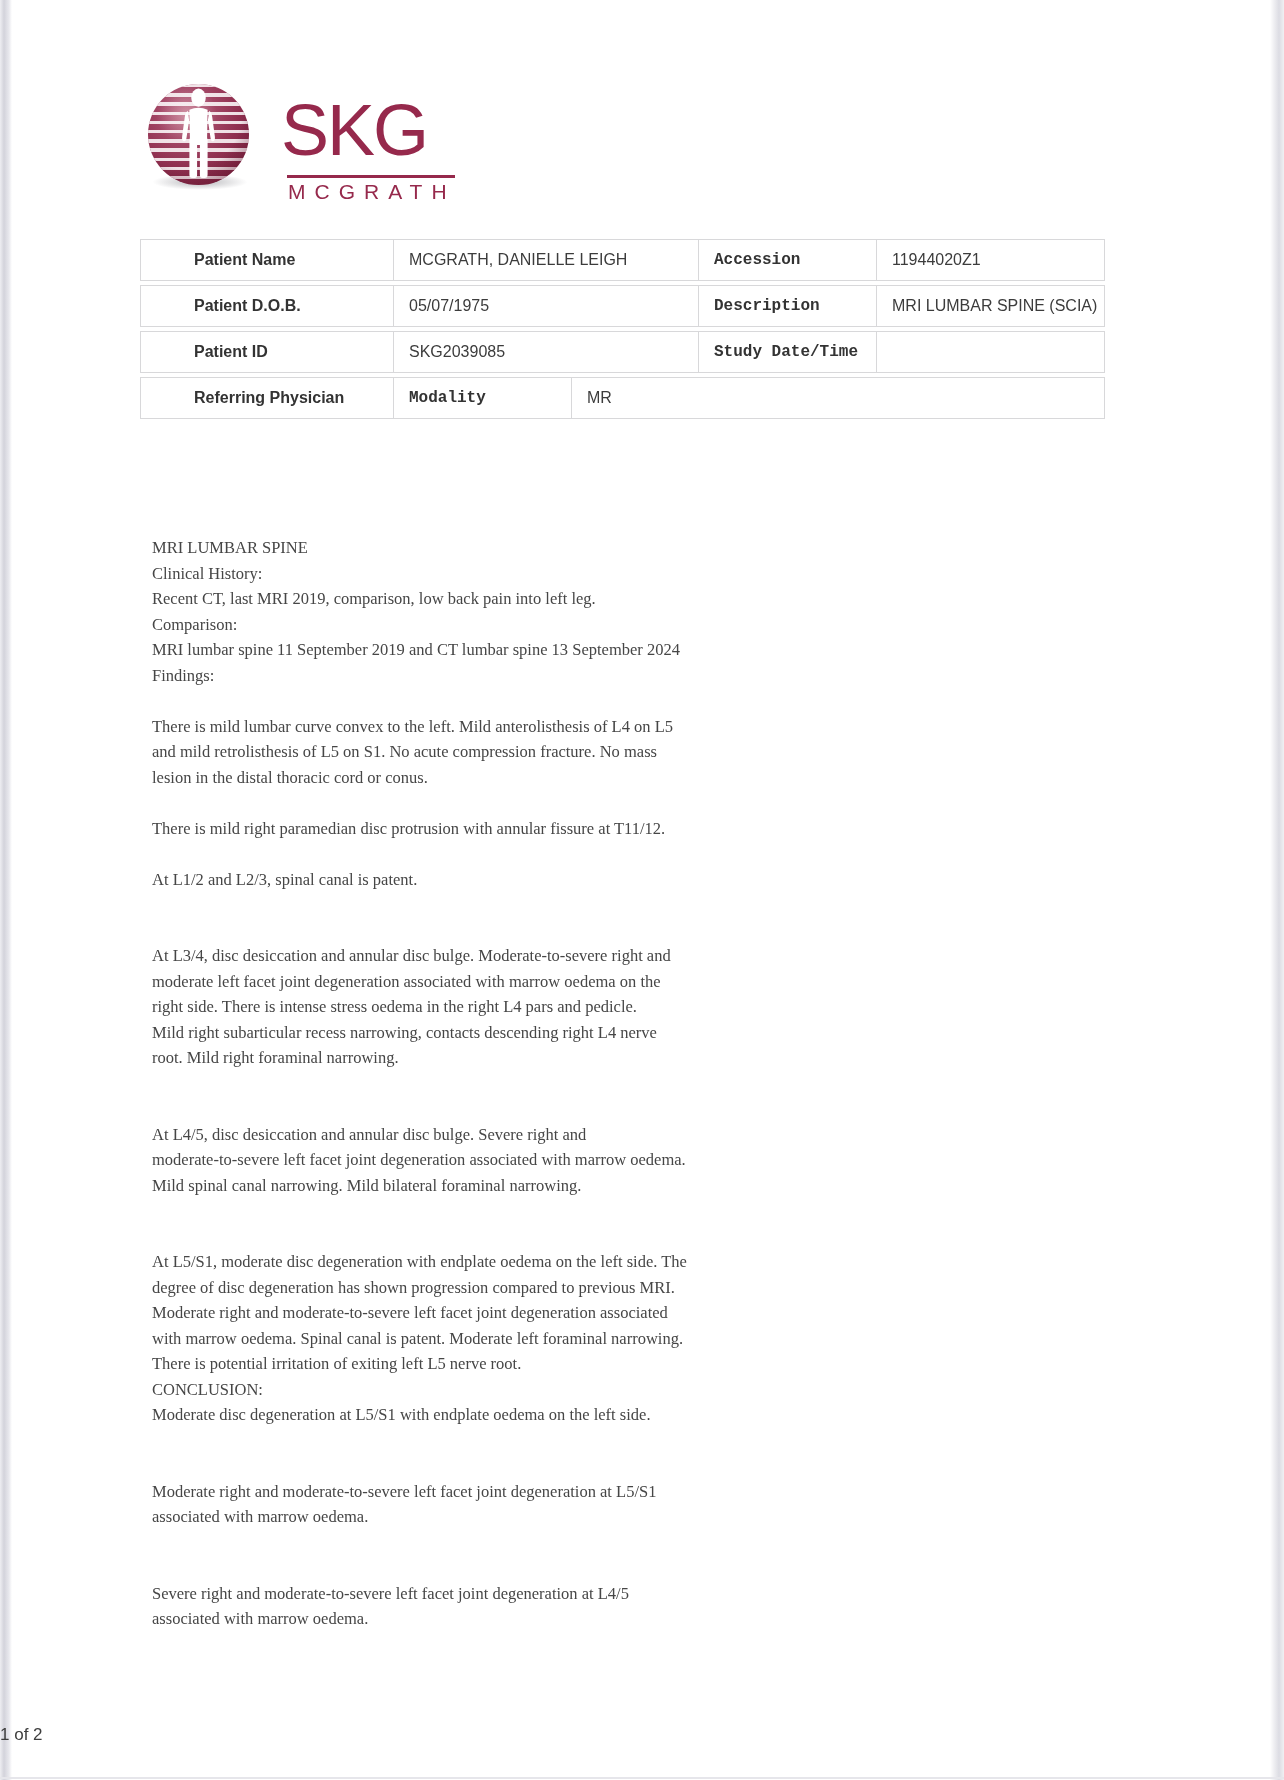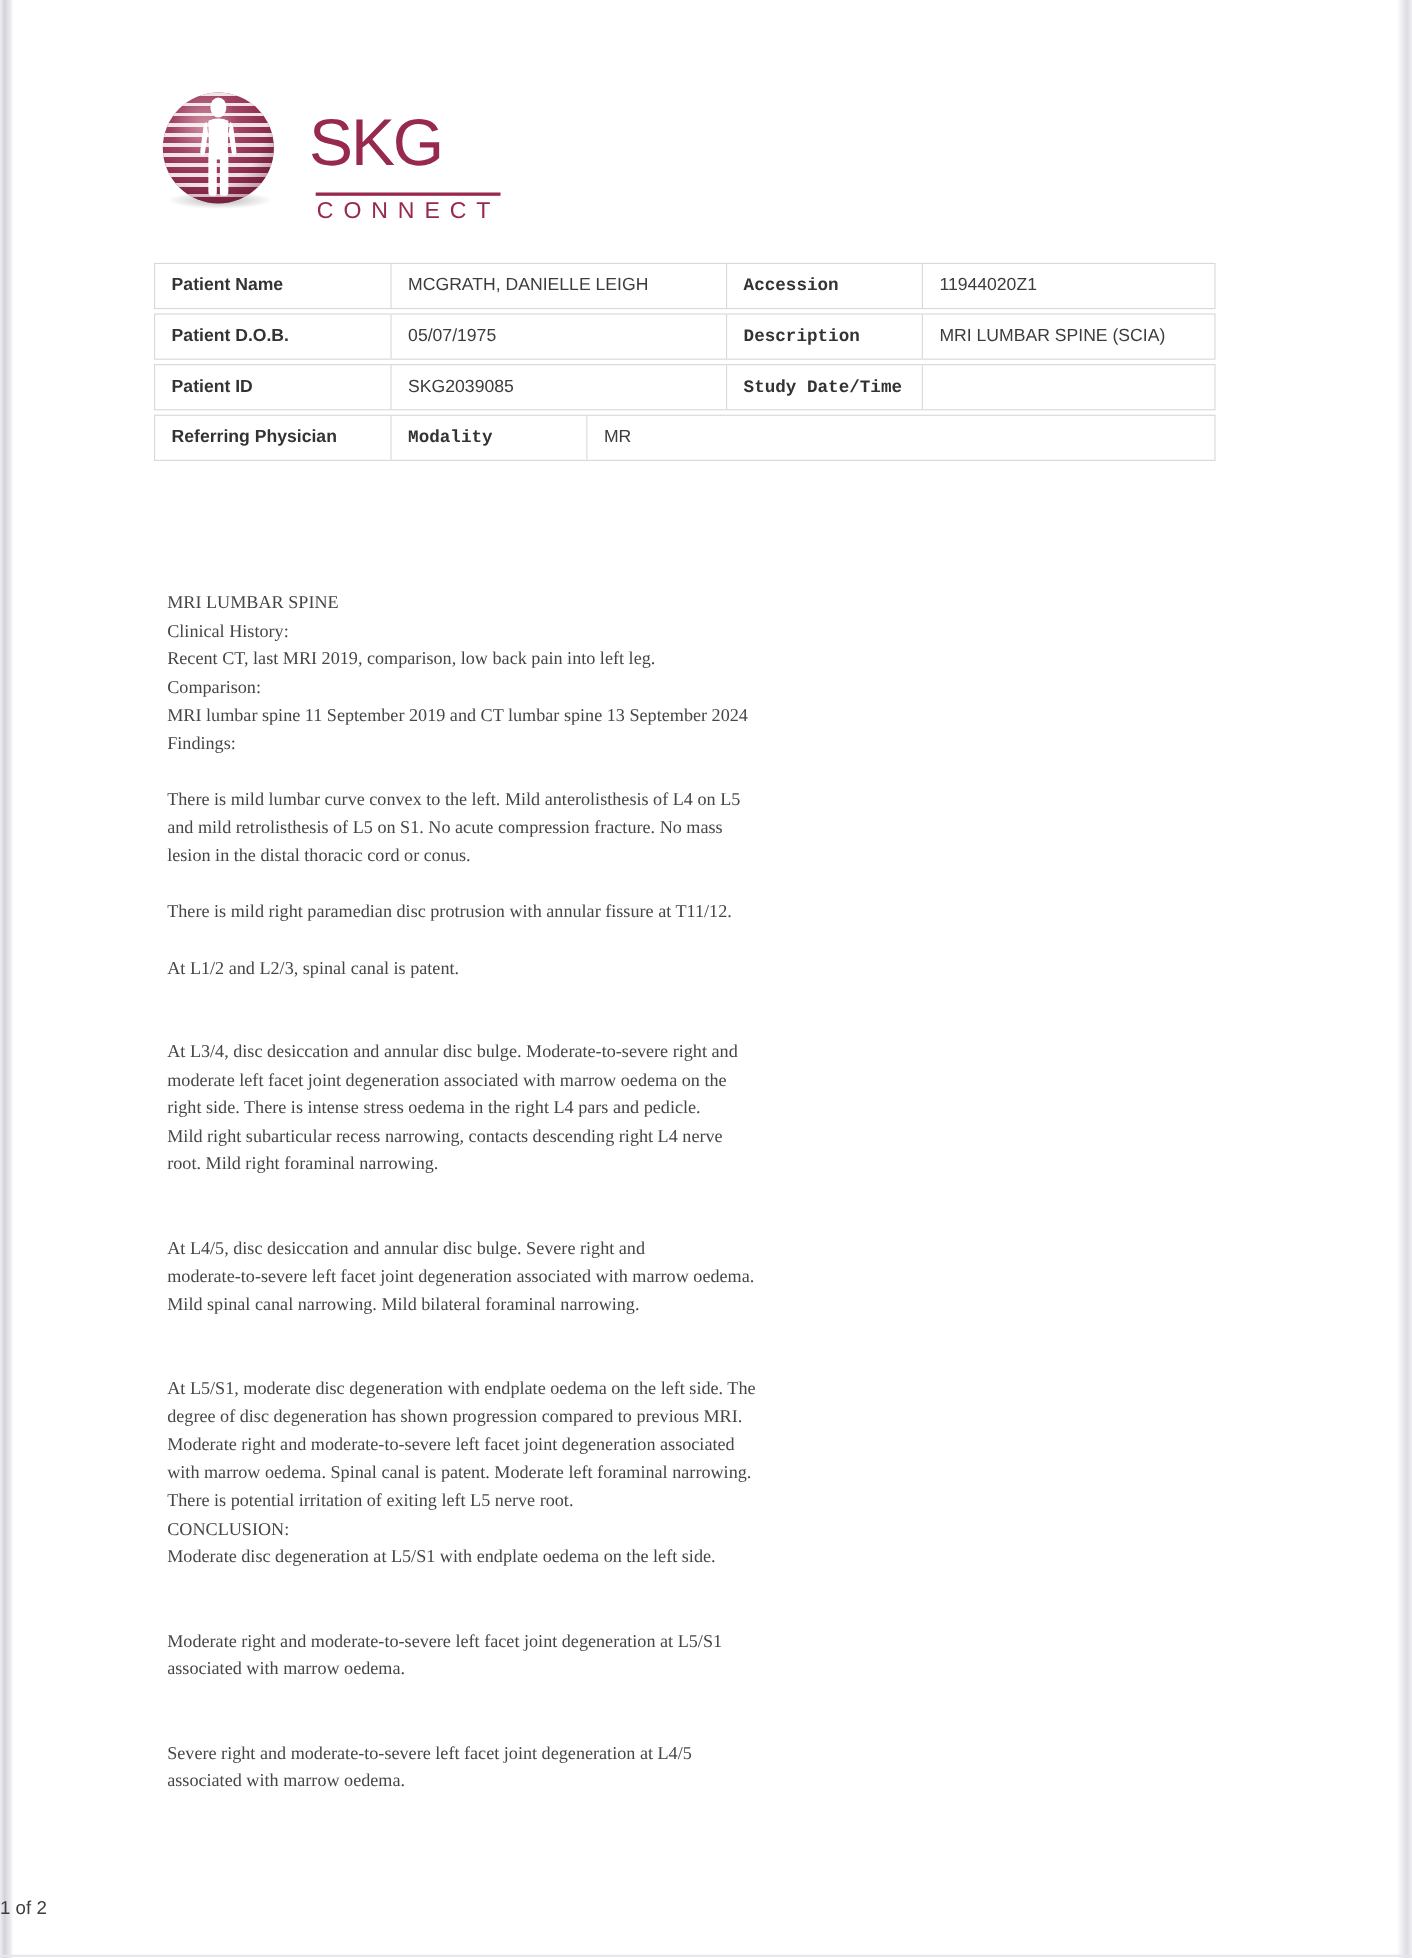--- a/index.html
+++ b/index.html
@@ -20,29 +20,29 @@
       background:radial-gradient(ellipse at center, rgba(110,110,118,.5) 0%, rgba(110,110,118,0) 70%); }
   .sphere { position:absolute; left:148px; top:84px; width:101px; height:101px; border-radius:50%;
       background:radial-gradient(circle at 38% 30%, #bd6680 0%, #a54968 26%, #903050 55%, #78213e 82%, #671a33 100%);
       overflow:hidden; }
   .sphere .stripes { position:absolute; inset:0;
       background:repeating-linear-gradient(180deg, rgba(255,255,255,.85) 0px 3.4px, rgba(255,255,255,0) 3.4px 9.2px); }
   .sphere .vignette { position:absolute; inset:0; border-radius:50%;
       background:radial-gradient(circle at 38% 30%, rgba(255,255,255,.28) 0%, rgba(255,255,255,0) 32%,
                  rgba(103,26,51,0) 58%, rgba(103,26,51,.5) 86%, rgba(88,18,42,.75) 100%); }
   .sphere svg { position:absolute; inset:0; }
-  .brand { position:absolute; left:281px; top:88px; font-size:60px; line-height:84px;
+  .brand { position:absolute; left:281px; top:88px; font-size:72px; line-height:84px;
       letter-spacing:-2px; color:#96294c; }
   .brand-rule { position:absolute; left:287px; top:175px; width:168px; height:3px; background:#96294c; }
   .subbrand { position:absolute; left:288px; top:181px; font-size:21px; line-height:21px;
       letter-spacing:9px; color:#96294c; }
 
   
   .ptable { position:absolute; left:140px; top:239px; width:965px; }
-  .prow { display:flex; height:42px; border:1px solid #d8d8da; background:#ffffff; margin-bottom:4px; }
+  .prow { display:flex; height:42px; border:1px solid #d8d8da; background:#ffffff; margin-bottom:4px;padding-left:38px; }
   .cell { line-height:40px; font-size:16px; padding:0 15px; white-space:nowrap; overflow:hidden; }
   .cell.lbl { font-weight:bold; color:#333333; border-right:1px solid #d8d8da; }
   .cell.val { color:#3c3c3c; }
   .c1 { width:215px; } .c2 { width:305px; border-right:1px solid #d8d8da; }
   .c3 { width:178px;font-family:Liberation Mono, monospace; } .c4 { flex:1; }
 
   
   .report-body { position:absolute; left:152px; top:535px;
       font-family:Liberation Serif, serif; font-size:16.5px; line-height:25.5px;
       color:#464646; white-space:pre; }
@@ -66,21 +66,21 @@
       <g fill="#ffffff">
         <ellipse cx="50" cy="13.5" rx="7.2" ry="9"></ellipse>
         <path d="M41,25.5 Q50,21.5 59,25.5 L58.5,53 L59,56 L59,89.5 Q59,93 56.2,93 L53.6,93 Q51.4,93 51.4,90 L51.4,60.5 L48.6,60.5 L48.6,90 Q48.6,93 46.4,93 L43.8,93 Q41,93 41,89.5 L41,56 L41.5,53 Z"></path>
         <path d="M39.3,26.5 Q36.8,28.5 36.3,33.5 L33.8,52 Q33.3,56 35.4,56.6 Q37.5,57.2 38.1,53.5 L40.7,36 Z"></path>
         <path d="M60.7,26.5 Q63.2,28.5 63.7,33.5 L66.2,52 Q66.7,56 64.6,56.6 Q62.5,57.2 61.9,53.5 L59.3,36 Z"></path>
       </g>
     </svg>
   </div>
   <div class="brand">SKG</div>
   <div class="brand-rule"></div>
-  <div class="subbrand">CONNECT</div>
+  <div class="subbrand">MCGRATH</div>
 </div>
 
 <div class="ptable">
   <div class="prow">
     <div class="cell lbl c1">Patient Name</div>
     <div class="cell val c2">MCGRATH, DANIELLE LEIGH</div>
     <div class="cell lbl c3">Accession</div>
     <div class="cell val c4">11944020Z1</div>
   </div>
   <div class="prow">

